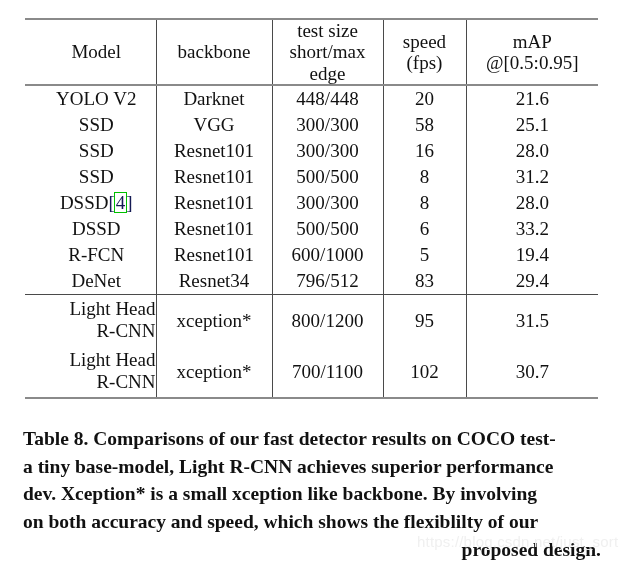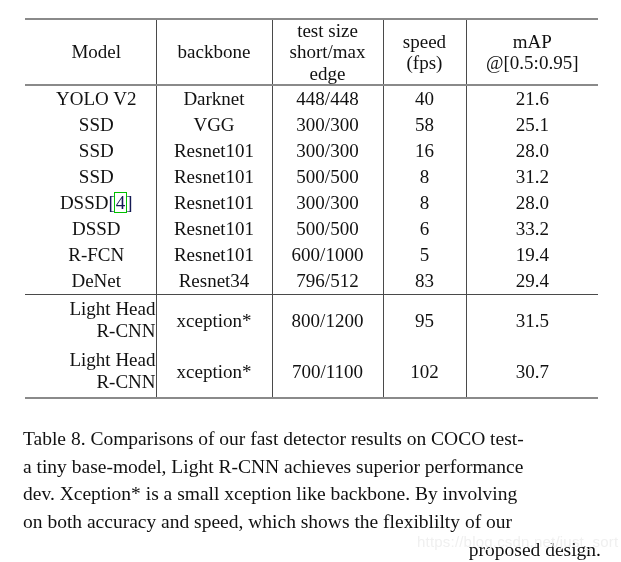--- a/index.html
+++ b/index.html
@@ -103,20 +103,21 @@
   .caption {
     position: absolute;
     left: 23px;
     top: 425px;
     width: 578px;
     font-size: 19.5px;
     line-height: 1.42;
     text-align: justify;
     text-justify: inter-word;
     color: #111111;
+    font-weight: bold;
   }
   .caption .last-line {
     text-align: right;
   }
 
   
   .watermark {
     position: absolute;
     left: 417px;
     top: 533px;
@@ -178,21 +179,21 @@
           <td></td>
           <td></td>
           <td></td>
           <td></td>
       </tr>
 
       <tr>
         <td class="cell left">YOLO V2</td>
         <td class="cell">Darknet</td>
         <td class="cell">448/448</td>
-        <td class="cell">40</td>
+        <td class="cell">20</td>
         <td class="cell">21.6</td>
       </tr>
 
       <tr>
         <td class="cell left">SSD</td>
         <td class="cell">VGG</td>
         <td class="cell">300/300</td>
         <td class="cell">58</td>
         <td class="cell">25.1</td>
       </tr>

